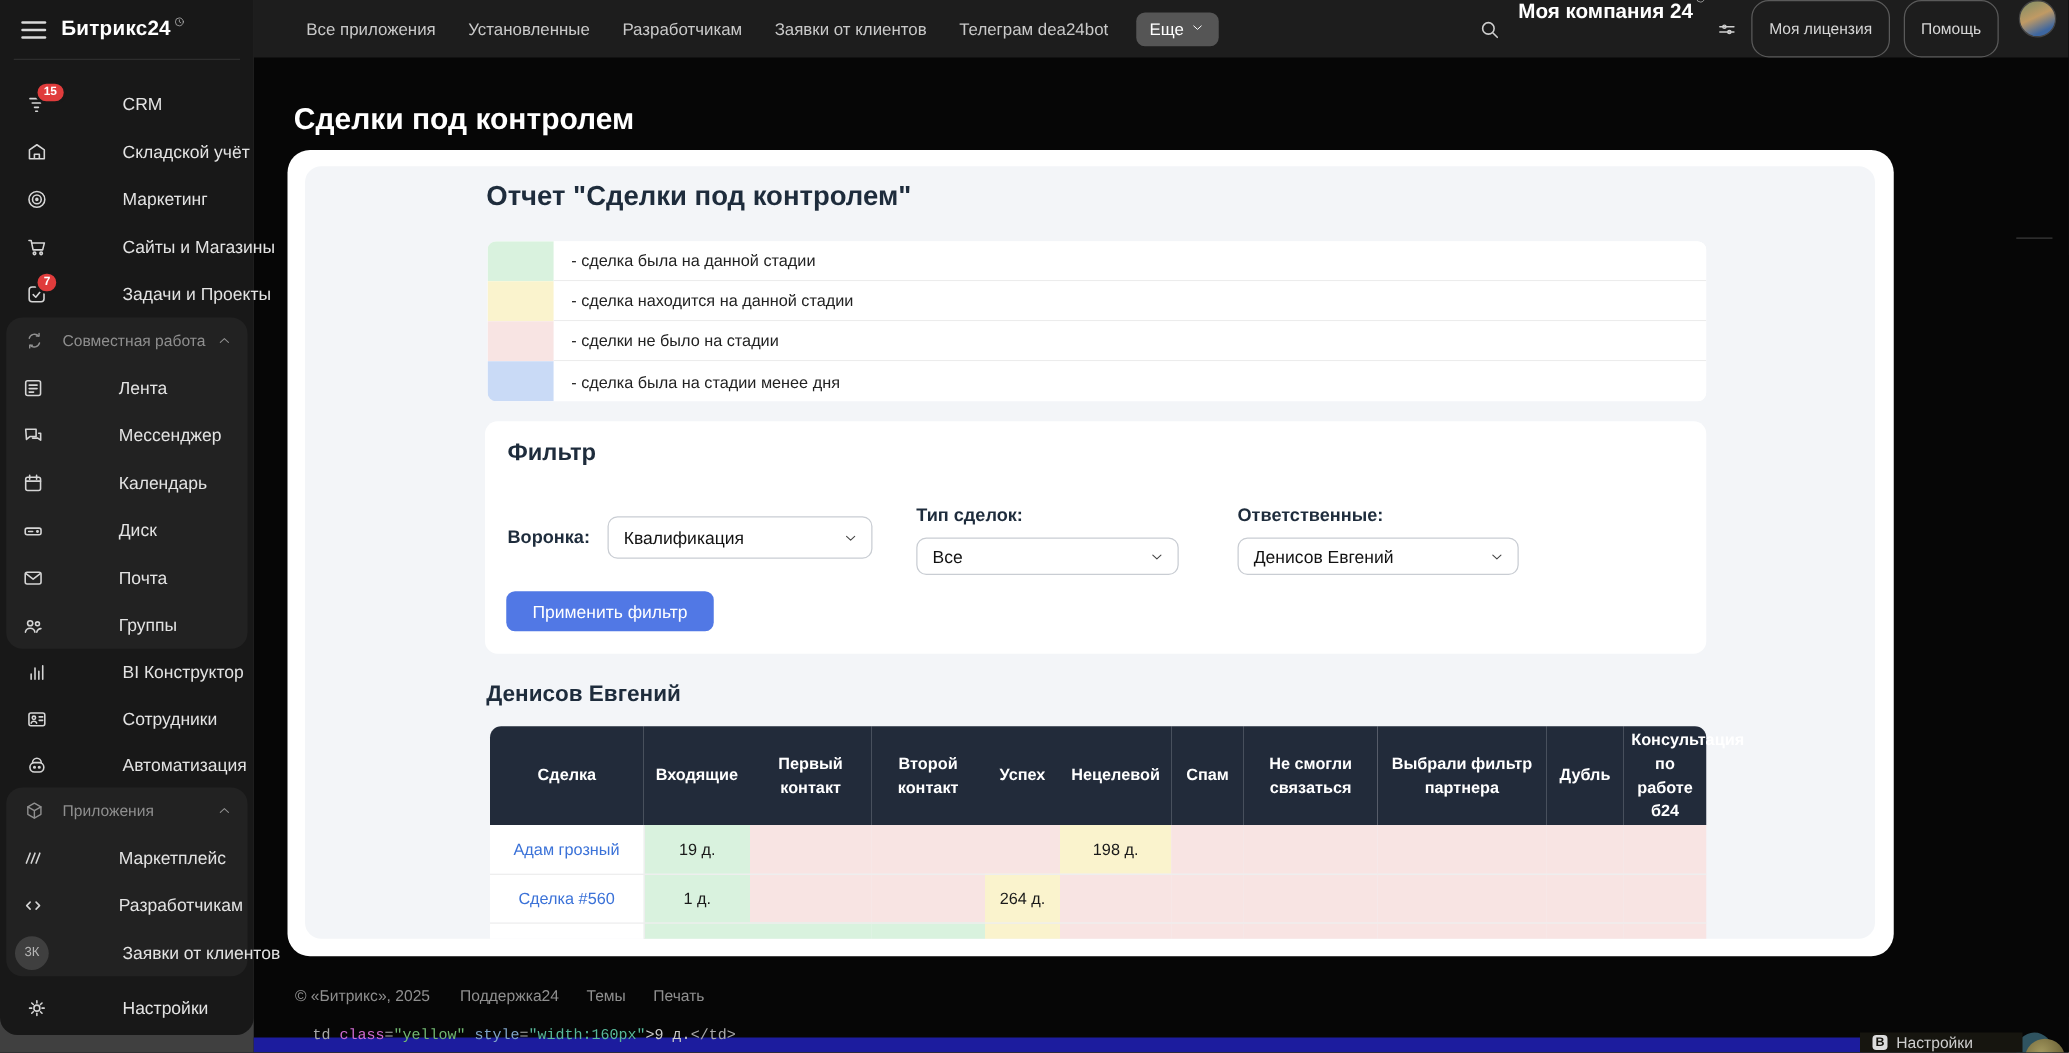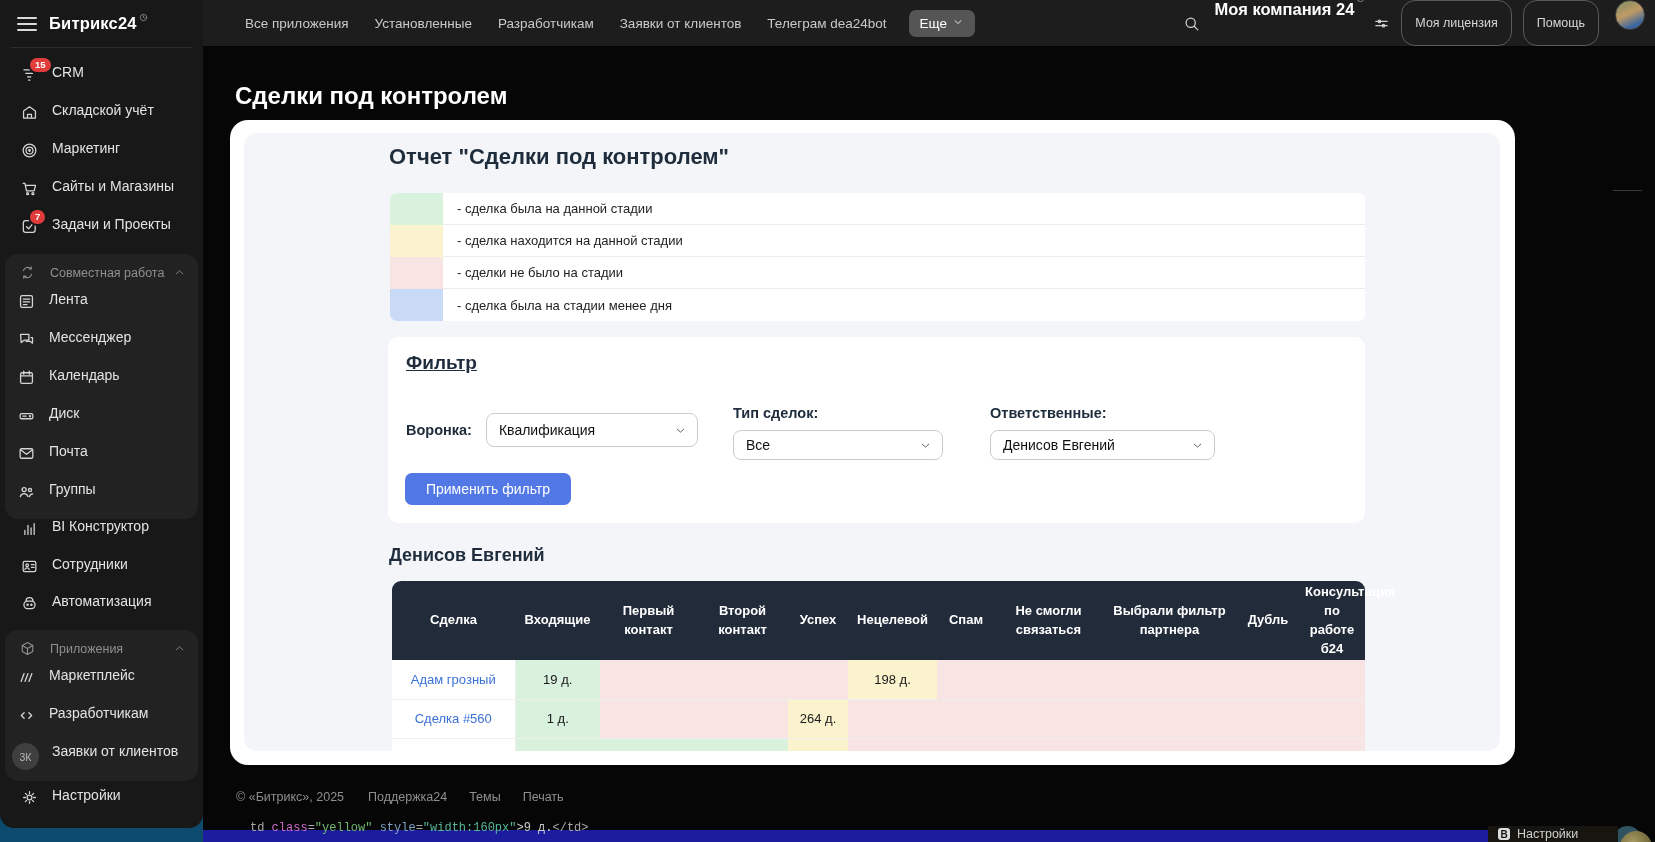--- a/index.html
+++ b/index.html
@@ -17,29 +17,29 @@
   .tb-right{position:absolute;right:0;top:0;height:46px;display:flex;}
   .tb-ic{color:#cfcfcf;display:flex;align-items:center;}
   .company{color:#fff;font-size:16.5px;font-weight:bold;margin-left:14px;white-space:nowrap;}
   .reg-mark{color:#bdbdbd;margin-left:2px;position:relative;top:-6px;display:inline-flex;}
   .pill{border:1px solid #5a5a5a;border-radius:14px;color:#d6d6d6;font-size:12.5px;
         padding:5px 13px;margin-left:11px;white-space:nowrap;cursor:pointer;background:transparent;}
   .tb-avatar{width:30px;height:30px;border-radius:50%;margin:0 10px 0 16px;cursor:pointer;
         background:linear-gradient(155deg,#8a9066 10%,#c09a64 45%,#3d66a0 80%);border:1px solid #444;}
 
   
-  .sidebar{position:absolute;left:0;top:0;width:203px;height:842px;background:#0c4a6e;}
+  .sidebar{position:absolute;left:0;top:0;width:203px;height:842px;background:#404040;}
   .sb-inner{position:absolute;inset:0;background:#181818;border-radius:0 0 14px 14px;height:828px;}
   .sb-head{display:flex;align-items:center;height:47px;padding-left:17px;}
   .hamb{width:20px;display:flex;flex-direction:column;gap:4px;cursor:pointer;background:none;border:none;padding:0;}
   .hamb i{display:block;height:2px;background:#d9d9d9;border-radius:2px;}
   .sb-logo{color:#fff;font-size:16.5px;font-weight:bold;margin-left:12px;letter-spacing:.2px;}
   .sb-div{height:1px;background:#2d2d2d;margin:0 11px;}
-  .sb-item{position:absolute;left:8px;width:187px;height:38px;display:flex;align-items:flex-start;
-           padding-left:11px;color:#e3e3e3;font-size:14px;cursor:pointer;border-radius:8px;}
+  .sb-item{position:absolute;left:8px;width:187px;height:38px;display:flex;align-items:center;
+           padding-left:11px;color:#e3e3e3;font-size:14px;cursor:pointer;border-radius:8px;gap:46px;}
   .sb-item .ic{width:20px;height:20px;color:#d5d5d5;position:relative;display:flex;align-items:center;justify-content:center;flex:none;}
   .sb-item .lb{margin-left:13px;white-space:nowrap;}
   .sb-badge{position:absolute;top:-8px;left:9px;background:#e03c3c;color:#fff;font-size:9.5px;
             font-weight:bold;border-radius:9px;padding:2px 5px;line-height:1;border:2px solid #181818;}
   .sb-group{position:absolute;left:5px;width:193px;background:#222;border-radius:13px;}
   .sb-ghead{display:flex;align-items:center;height:37px;padding:0 12px 0 14px;color:#8f8f8f;
             font-size:12.5px;cursor:pointer;}
   .sb-ghead .ic{width:18px;height:18px;color:#8f8f8f;}
   .sb-ghead .lb{margin-left:13px;flex:1;}
   .g-item{position:relative;left:0;width:100%;}
@@ -55,21 +55,21 @@
   .r-title{position:absolute;top:11px;left:1px;font-size:22px;font-weight:bold;color:#1e2c3c;}
 
   .legend{position:absolute;top:60px;left:2px;width:975px;background:#fff;border-radius:7px;overflow:hidden;}
   .lg-row{display:flex;height:32px;}
   .lg-sw{width:53px;flex:none;}
   .lg-tx{flex:1;display:flex;align-items:center;padding-left:14px;font-size:13px;color:#222;
          border-bottom:1px solid #ececec;background:#fff;}
   .lg-row:last-child .lg-tx{border-bottom:none;}
 
   .filter-card{position:absolute;top:204px;left:0;width:977px;height:186px;background:#fff;border-radius:10px;}
-  .f-title{position:absolute;left:18px;top:15px;font-size:19px;font-weight:bold;color:#1e2c3c;text-decoration:underline;}
+  .f-title{position:absolute;left:18px;top:15px;font-size:19px;font-weight:bold;color:#1e2c3c;}
   .f-label{font-size:14.5px;font-weight:bold;color:#1e2c3c;white-space:nowrap;}
   .sel{display:flex;align-items:center;justify-content:space-between;border:1px solid #c9cdd3;
        border-radius:8px;background:#fff;font-size:14px;color:#111;padding:0 10px 0 12px;cursor:pointer;}
   .sel .chev{color:#444;display:flex;}
   .fg1{position:absolute;left:18px;top:76px;display:flex;align-items:center;}
   .fg1 .sel{margin-left:14px;width:212px;height:34px;}
   .fg2{position:absolute;left:345px;top:68px;}
   .fg2 .sel{margin-top:9px;width:210px;height:30px;}
   .fg3{position:absolute;left:602px;top:68px;}
   .fg3 .sel{margin-top:9px;width:225px;height:30px;}

